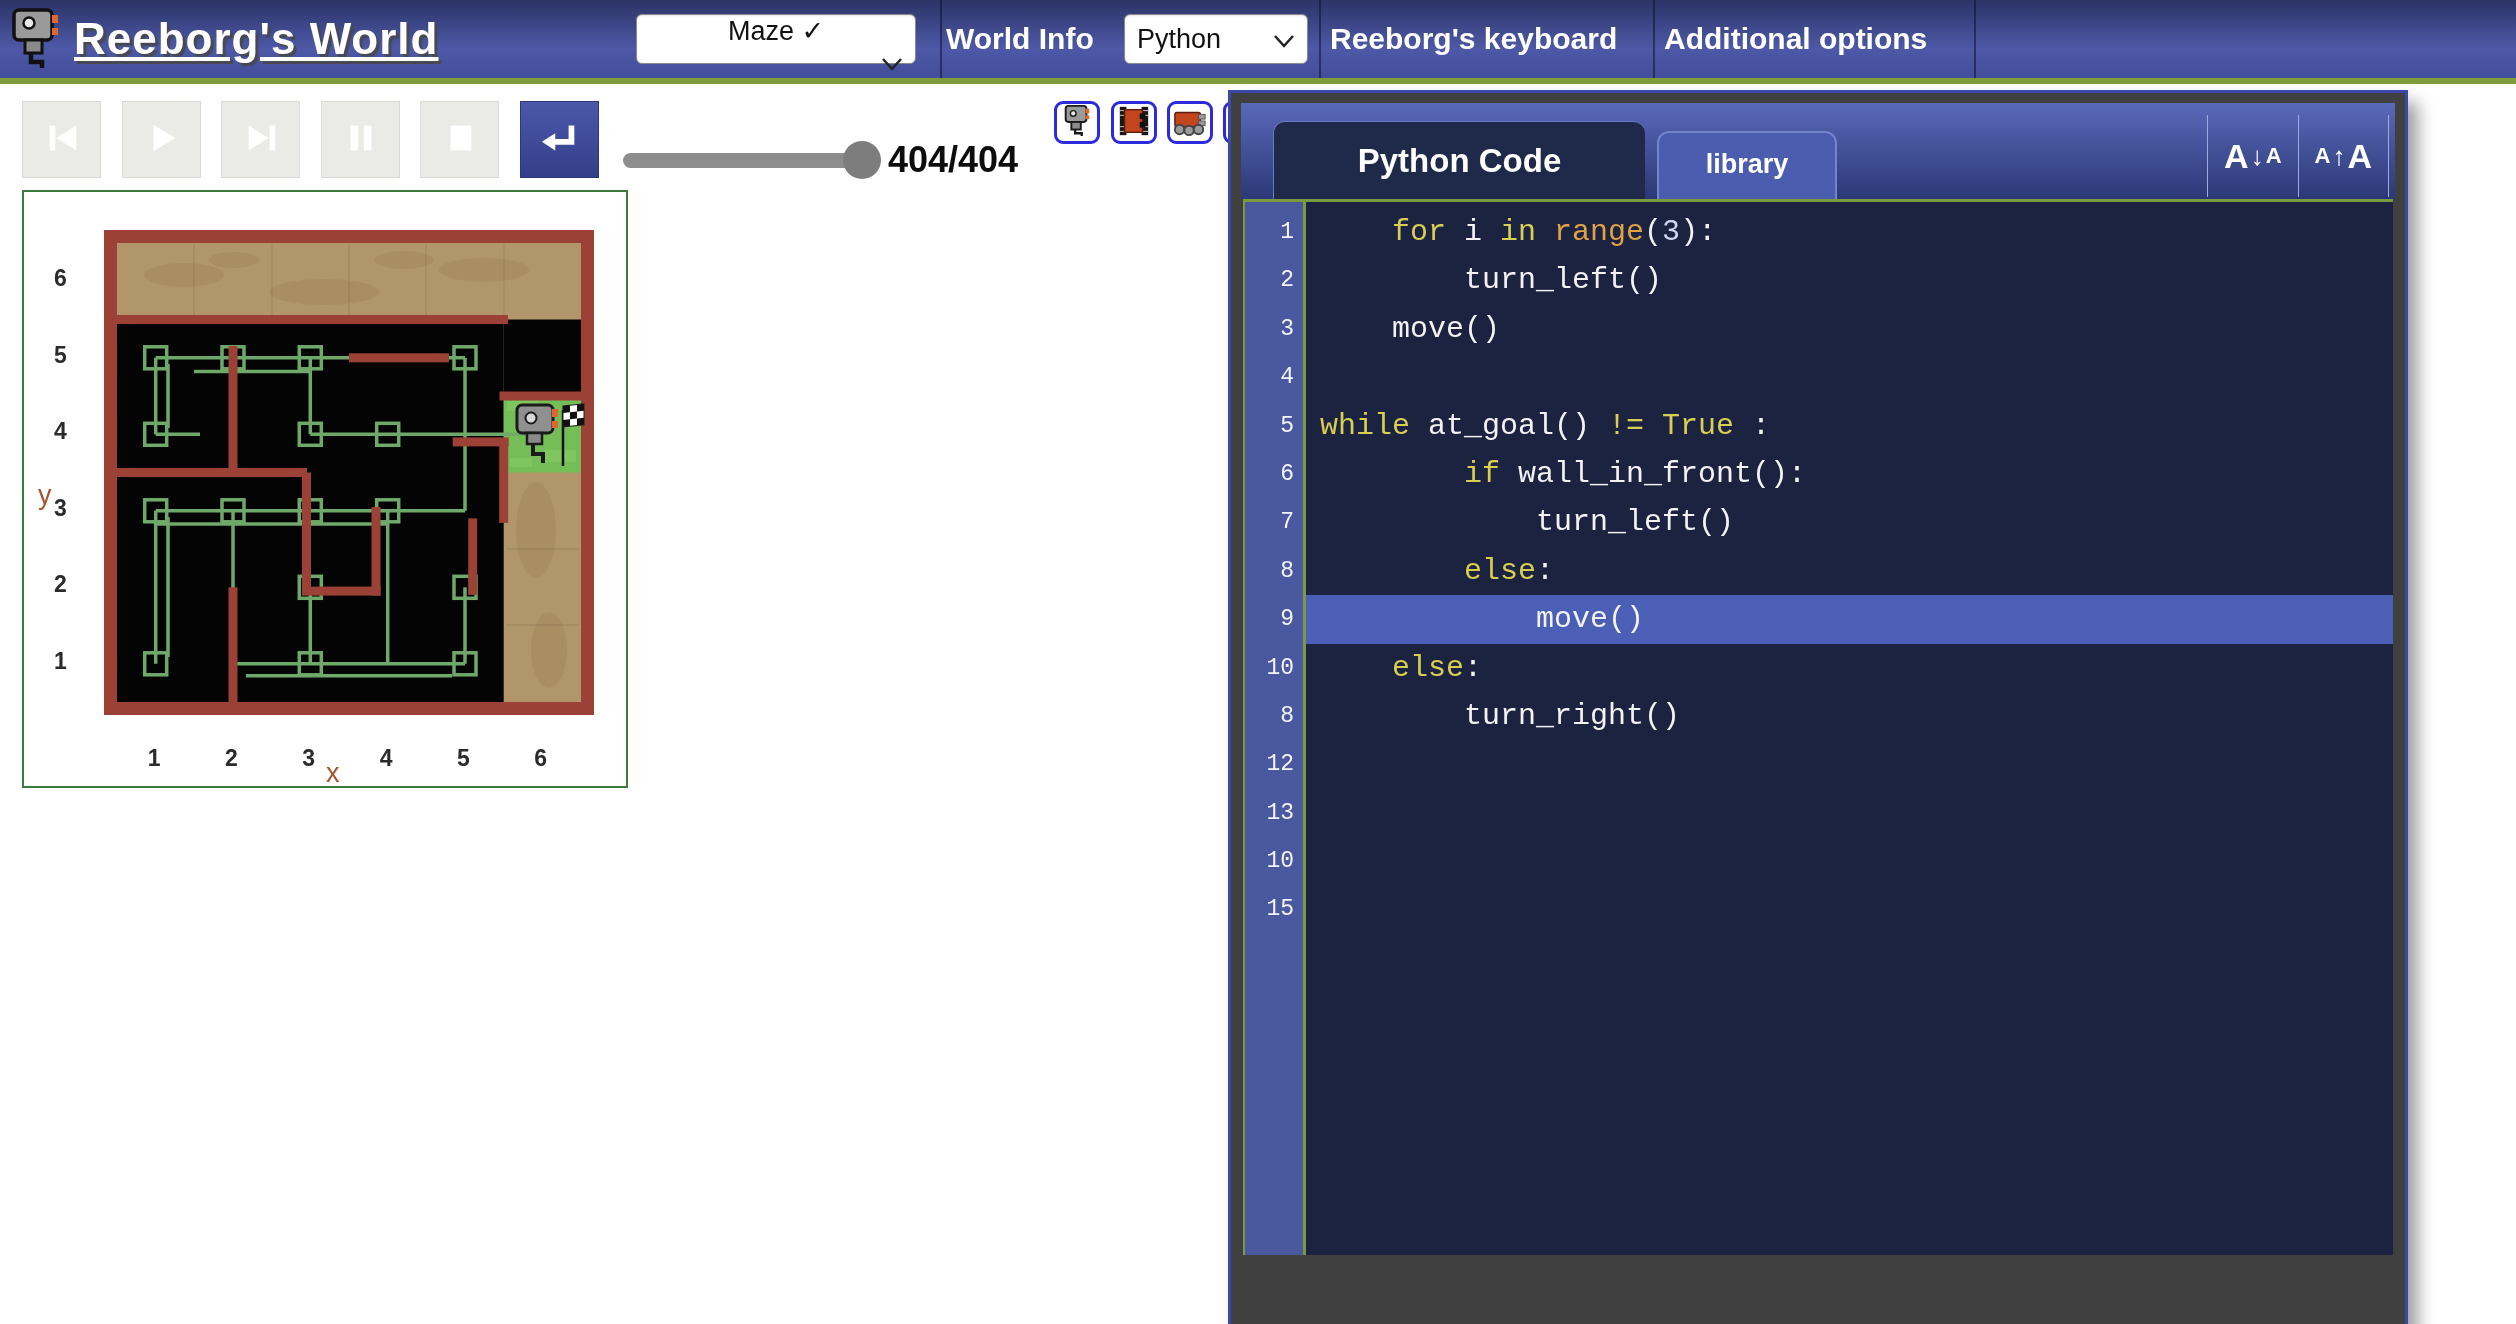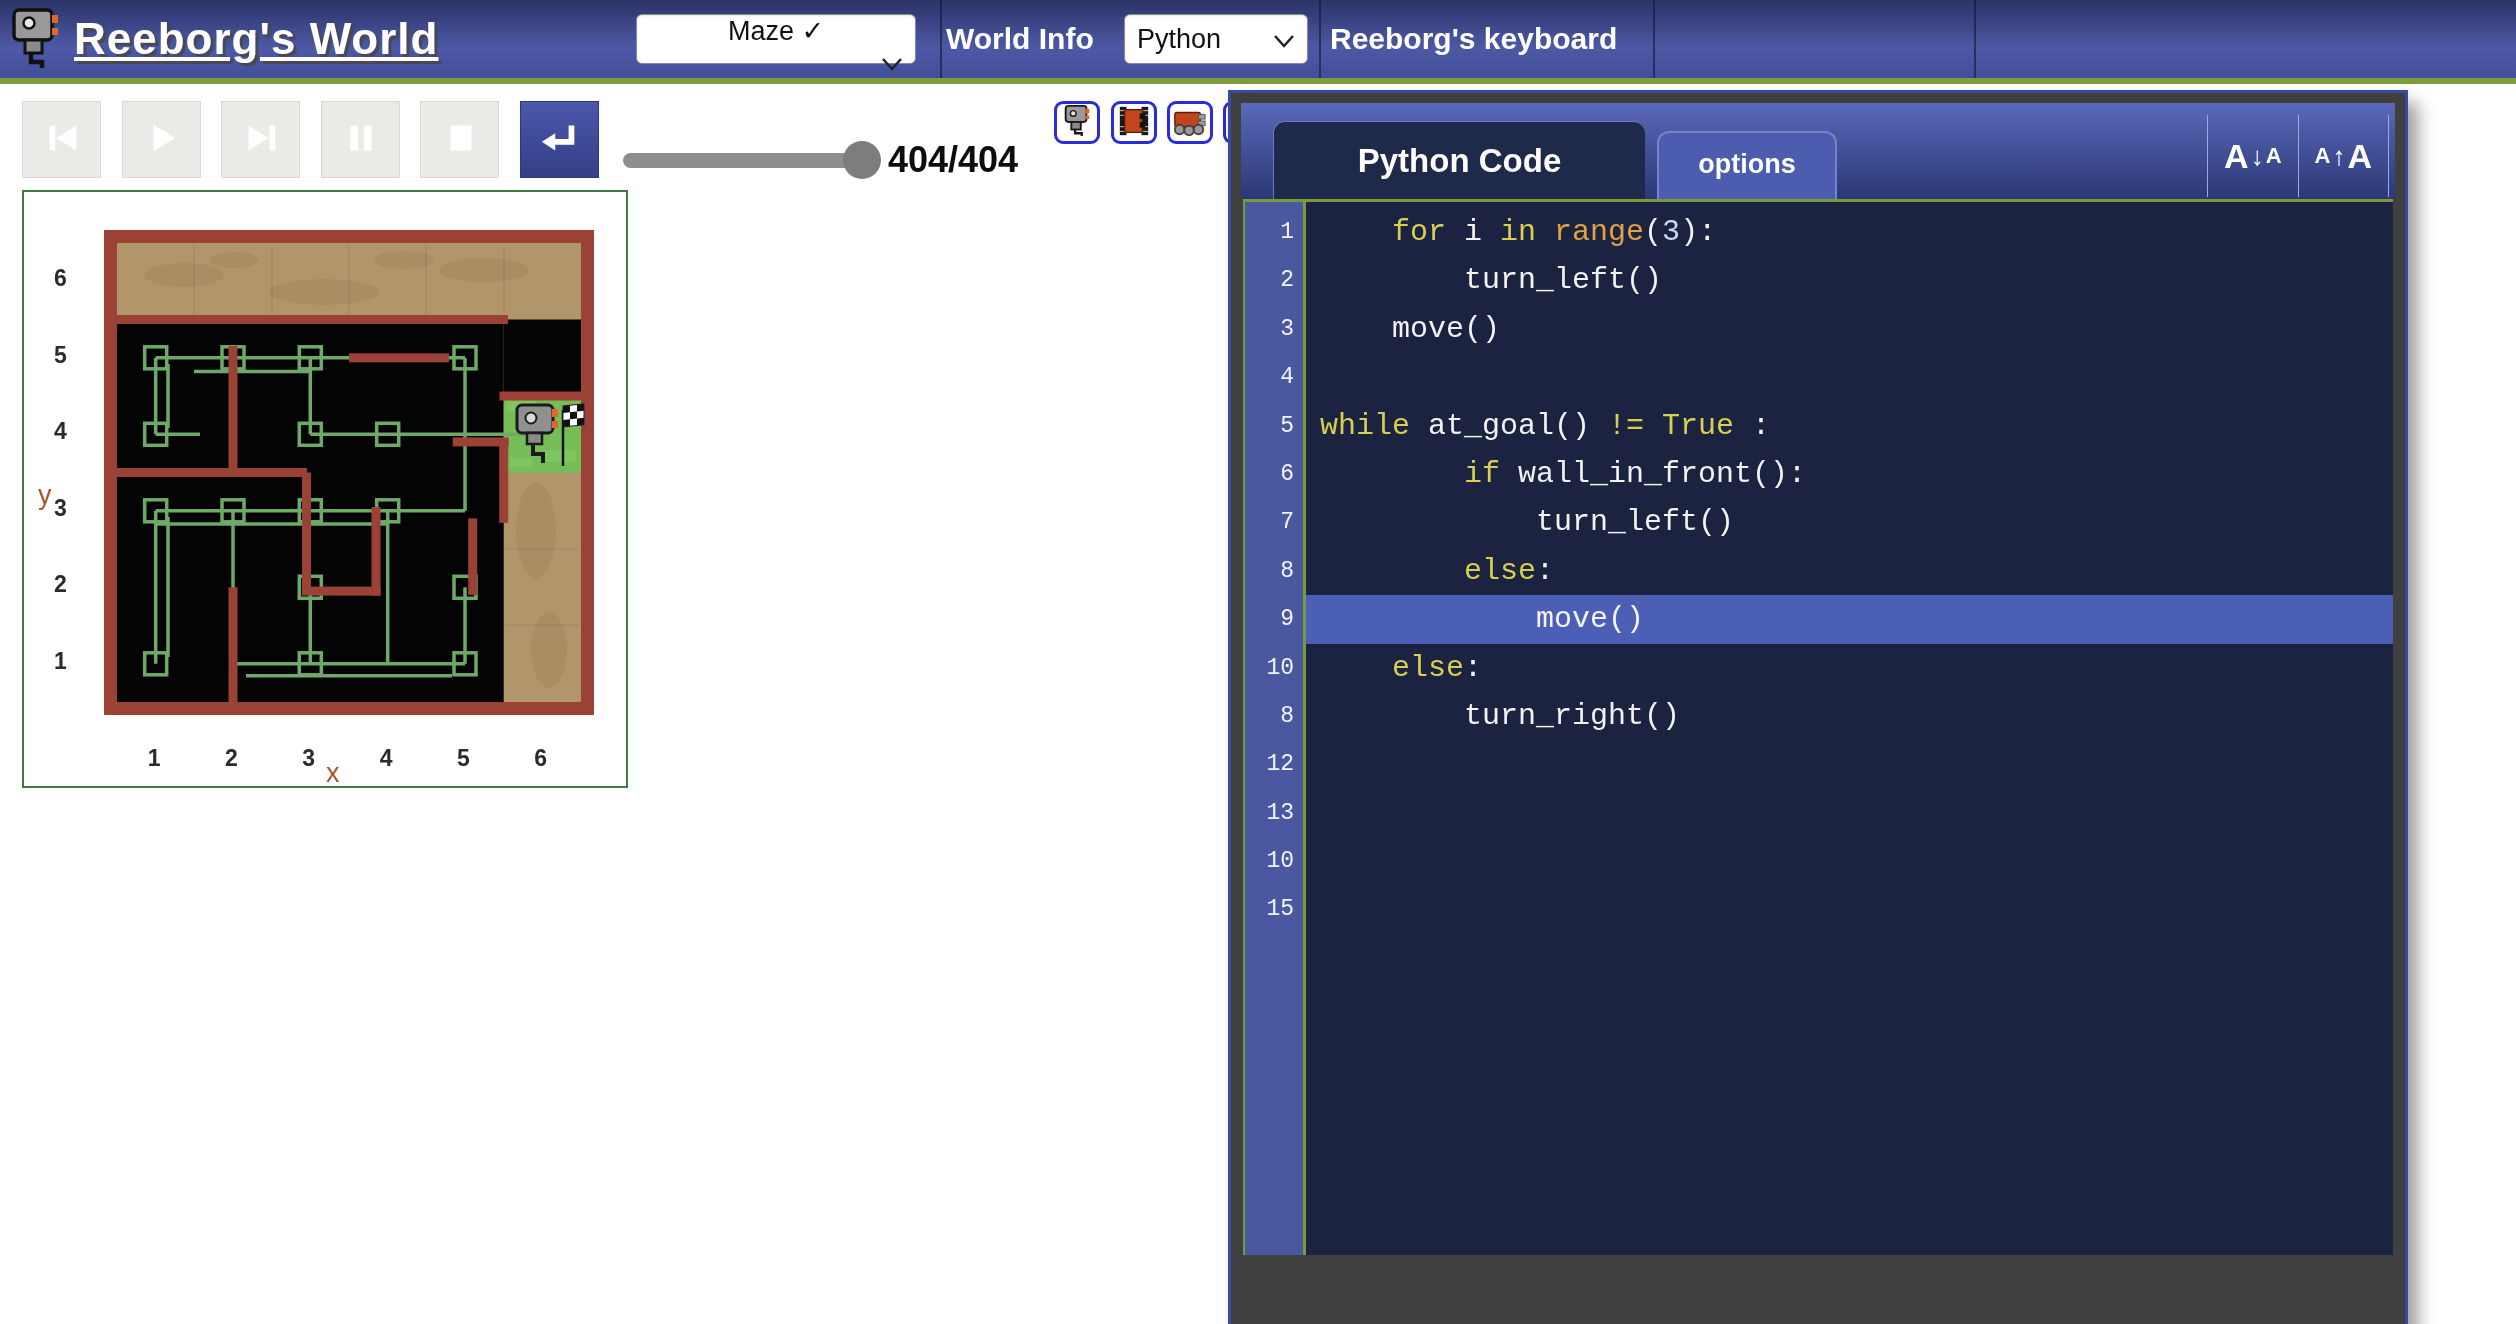--- a/index.html
+++ b/index.html
@@ -157,20 +157,21 @@
     <span class="chev">
       <svg width="22" height="14" viewBox="0 0 22 14">
           <path d="M2 2 L11 12 L20 2" stroke="#222" stroke-width="2.5" fill="none"></path>
         </svg>
     </span>
   </div>
 
   <div class="nav-sep" style="left:1319px;"></div>
   <div class="nav-label" style="left:1330px;width:316px;">Reeborg's keyboard</div>
   <div class="nav-sep" style="left:1653px;"></div>
+  <div class="nav-label" style="left:1664px;width:300px;">Additional options</div>
   <div class="nav-sep" style="left:1974px;"></div>
 </div>
 
 <div id="playback">
     <div class="pbtn" style="left: 22px;">
       <span><svg viewBox="0 0 48 44" width="46" height="42">
           <rect x="11" y="9" width="6" height="26" fill="#fff"></rect>
           <polygon points="39,9 39,35 18,22" fill="#fff"></polygon>
         </svg></span>
     </div>
@@ -386,21 +387,21 @@
       <span class="axis-num" style="left: 433.02px; top: 553px;">5</span>
       <span class="axis-num" style="left: 510.35px; top: 553px;">6</span>
     </div>
   <span class="axis-letter" style="left:14px;top:288px;">y</span>
   <span class="axis-letter" style="left:302px;top:566px;">x</span>
 </div>
 
 <div class="panel">
   <div class="panel-header">
     <div class="tab active">Python Code</div>
-    <div class="tab inactive">options</div>
+    <div class="tab inactive">library</div>
     <div class="fontbtns">
       <div class="fontbtn">
         <span class="fbig">A</span>
         <span class="farrow">↓</span>
         <span class="fsmall">A</span>
       </div>
       <div class="fontbtn">
         <span class="fsmall">A</span>
         <span class="farrow">↑</span>
         <span class="fbig">A</span>

